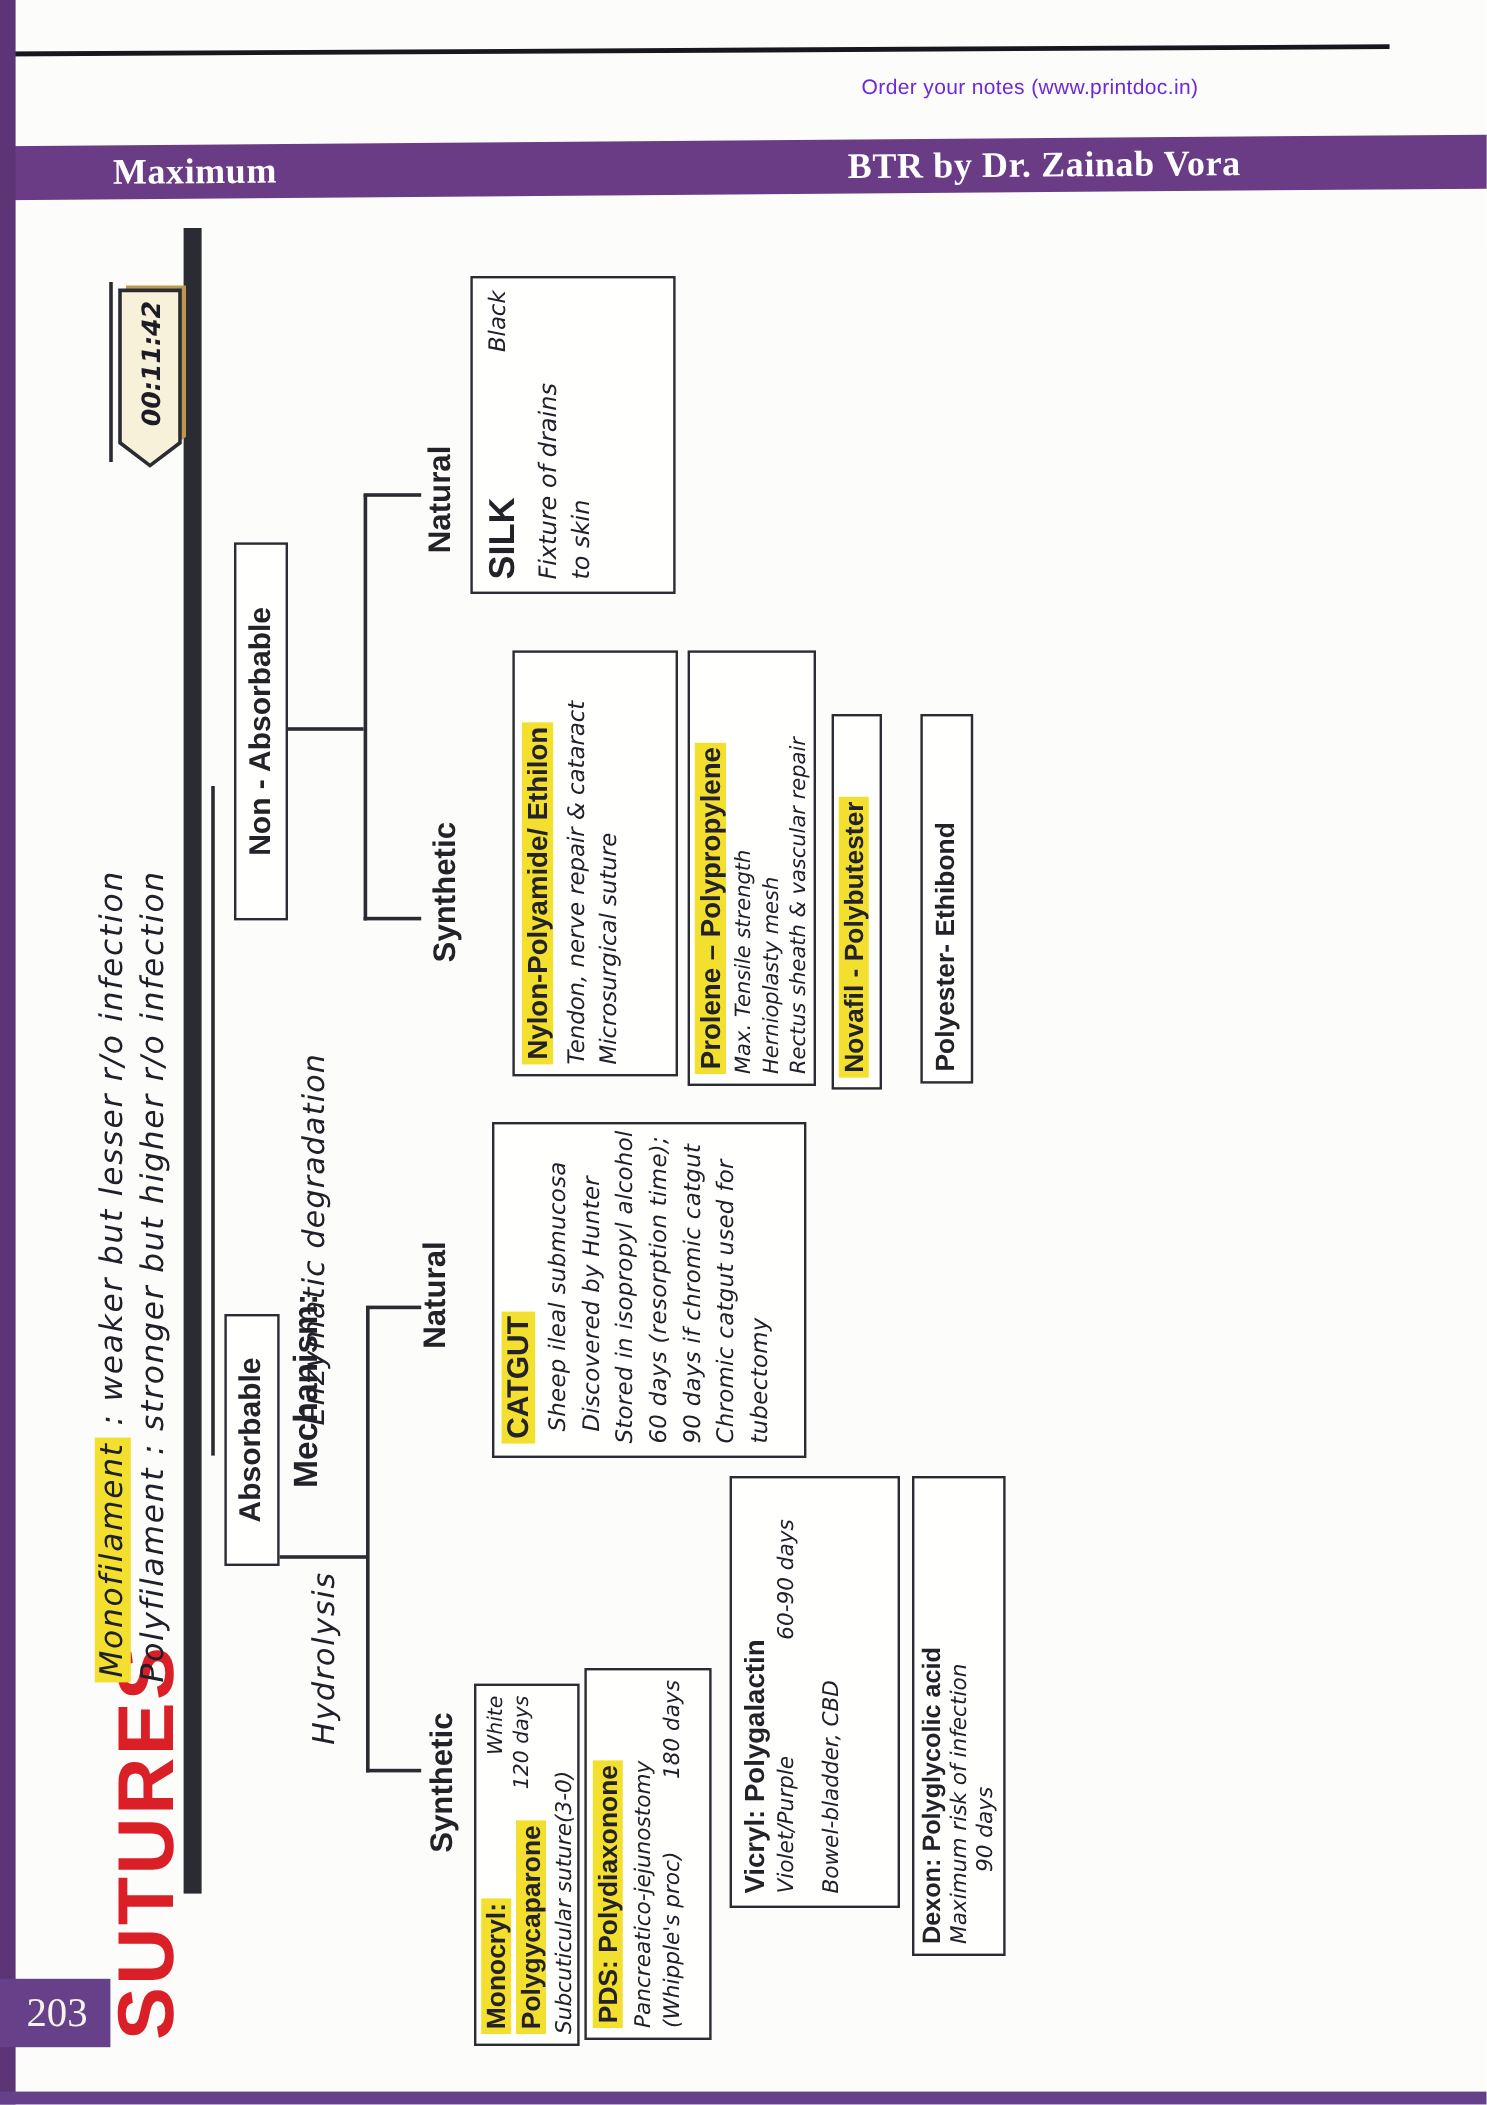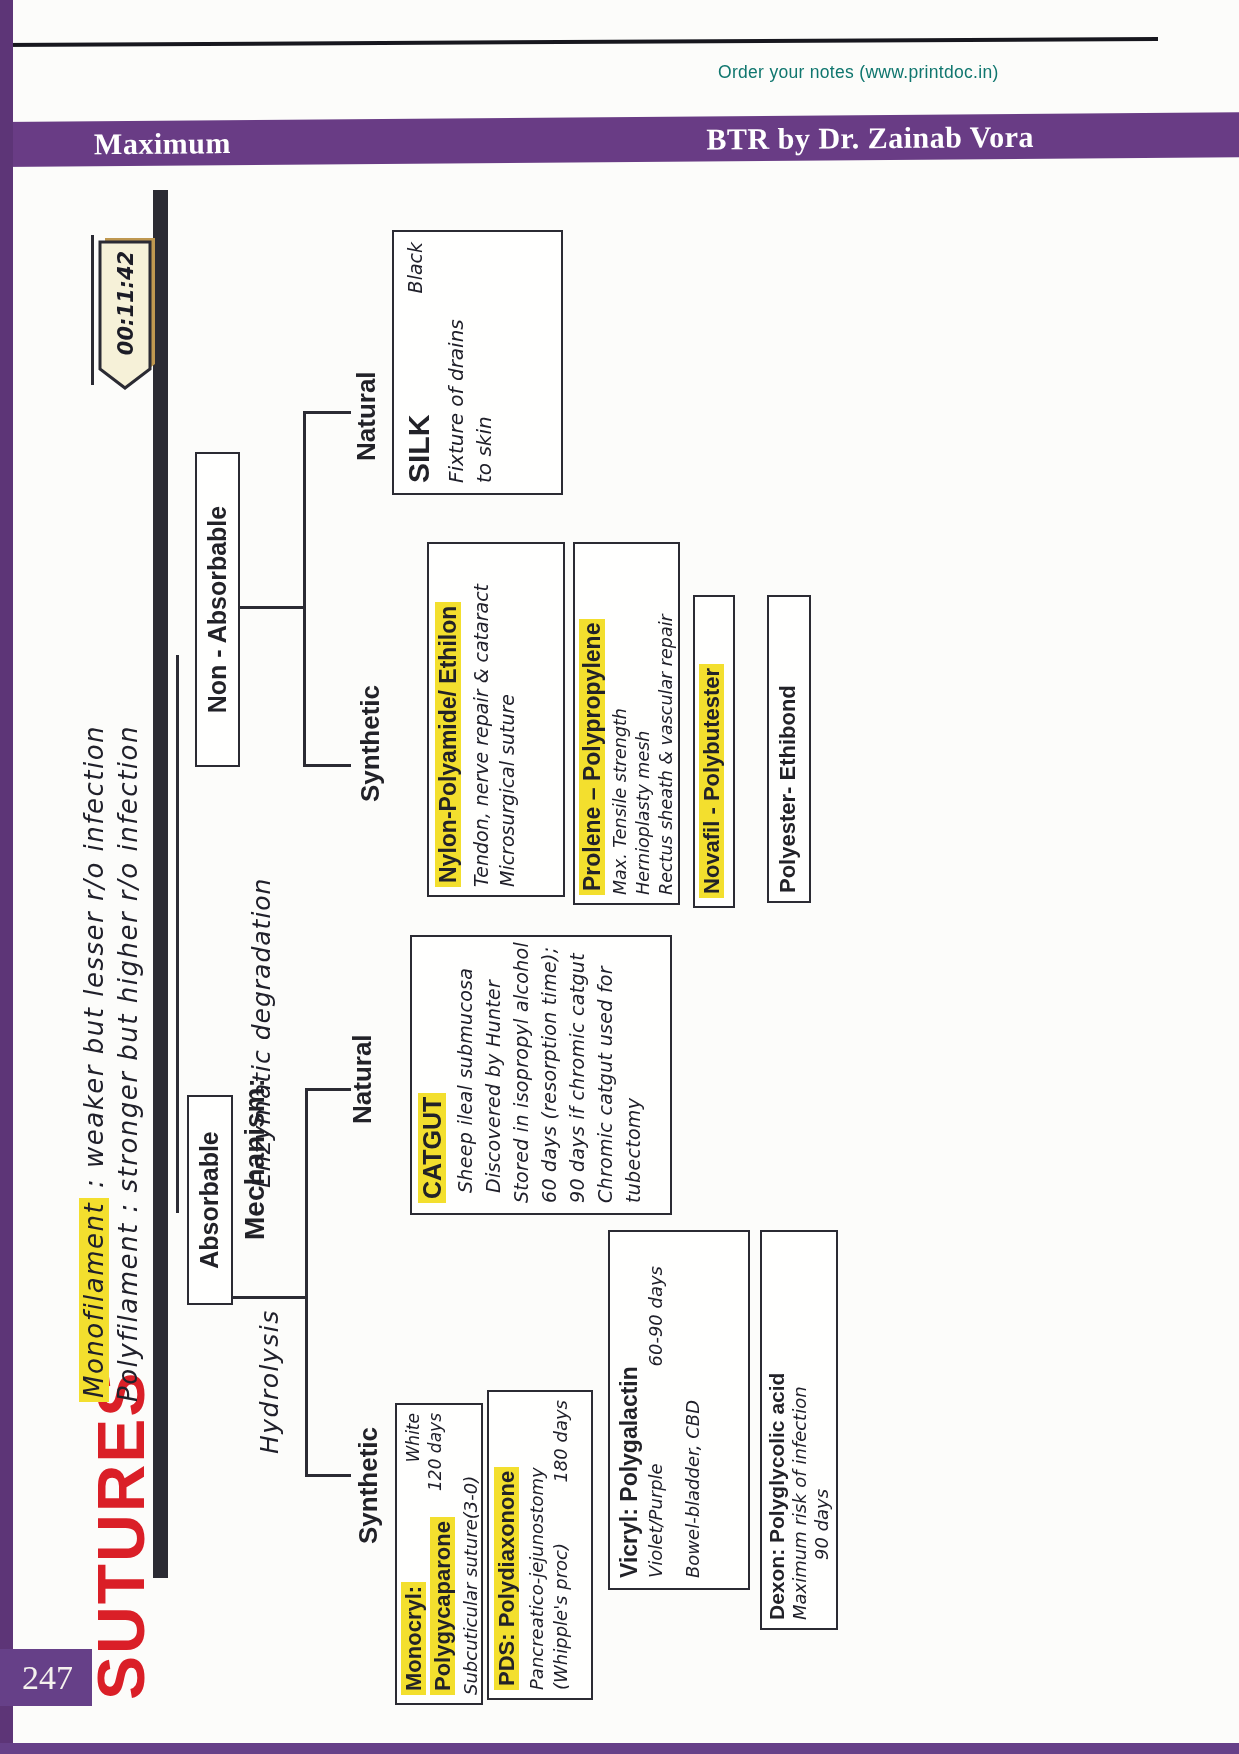--- a/index.html
+++ b/index.html
@@ -1,20 +1,20 @@
 <!DOCTYPE html>
 <html><head>
 <meta charset="utf-8">
 <style>
   html,body{margin:0;padding:0;}
   .page{position:relative;width:1239px;height:1754px;background:#fcfcfa;overflow:hidden;
         font-family:"Liberation Sans",sans-serif;color:#22222a;}
   
   .top-line{position:absolute;left:0;top:43px;width:1158px;height:4px;background:#17171e;transform:rotate(-0.3deg);transform-origin:0 0;}
-  .order-note{position:absolute;left:718px;top:62px;font-size:17.5px;color:#0f766e;letter-spacing:.3px;}
+  .order-note{position:absolute;left:718px;top:62px;font-size:17.5px;color:#6d28d9;letter-spacing:.3px;}
   .header-bar{position:absolute;left:-6px;top:122px;width:1252px;height:45px;background:#693c85;transform:rotate(-0.45deg);transform-origin:0 50%;}
   .hdr-txt{position:absolute;top:0;line-height:45px;color:#ffffff;font-family:"Liberation Serif",serif;font-weight:700;font-size:30px;letter-spacing:.5px;}
   .hdr-left{left:100px;}
   .hdr-right{right:212px;}
   .left-strip{position:absolute;left:0;top:0;width:13px;height:1754px;background:#5d3577;}
   .bottom-strip{position:absolute;left:0;top:1743px;width:1239px;height:11px;background:#664088;}
   .page-num{position:absolute;left:0;top:1649px;width:92px;height:57px;background:#664088;color:#f5f2ee;
             font-family:"Liberation Serif",serif;font-size:34px;line-height:57px;padding-left:22px;box-sizing:border-box;}
   
   .diagram{position:absolute;left:75px;top:185px;width:815px;height:1569px;}
@@ -42,21 +42,21 @@
   <div class="order-note">Order your notes (www.printdoc.in)</div>
 
   <div class="header-bar">
     <span class="hdr-txt hdr-left">Maximum</span>
     <span class="hdr-txt hdr-right">BTR by Dr. Zainab Vora</span>
   </div>
 
   <div class="left-strip"></div>
   <div class="bottom-strip"></div>
   <div class="page-num">
-    <span>247</span>
+    <span>203</span>
   </div>
 
   <div class="diagram">
     <div class="rotor">
 
       <div class="title-sutures" style="left:54px;top:8px;">SUTURES</div>
       <div class="ln" style="left:176px;top:78px;width:1388px;height:15px;"></div>
       <div class="ln" style="left:541px;top:101px;width:558px;height:2.5px;"></div>
 
       <div class="hand note-lines" style="left:352px;top:2px;">

